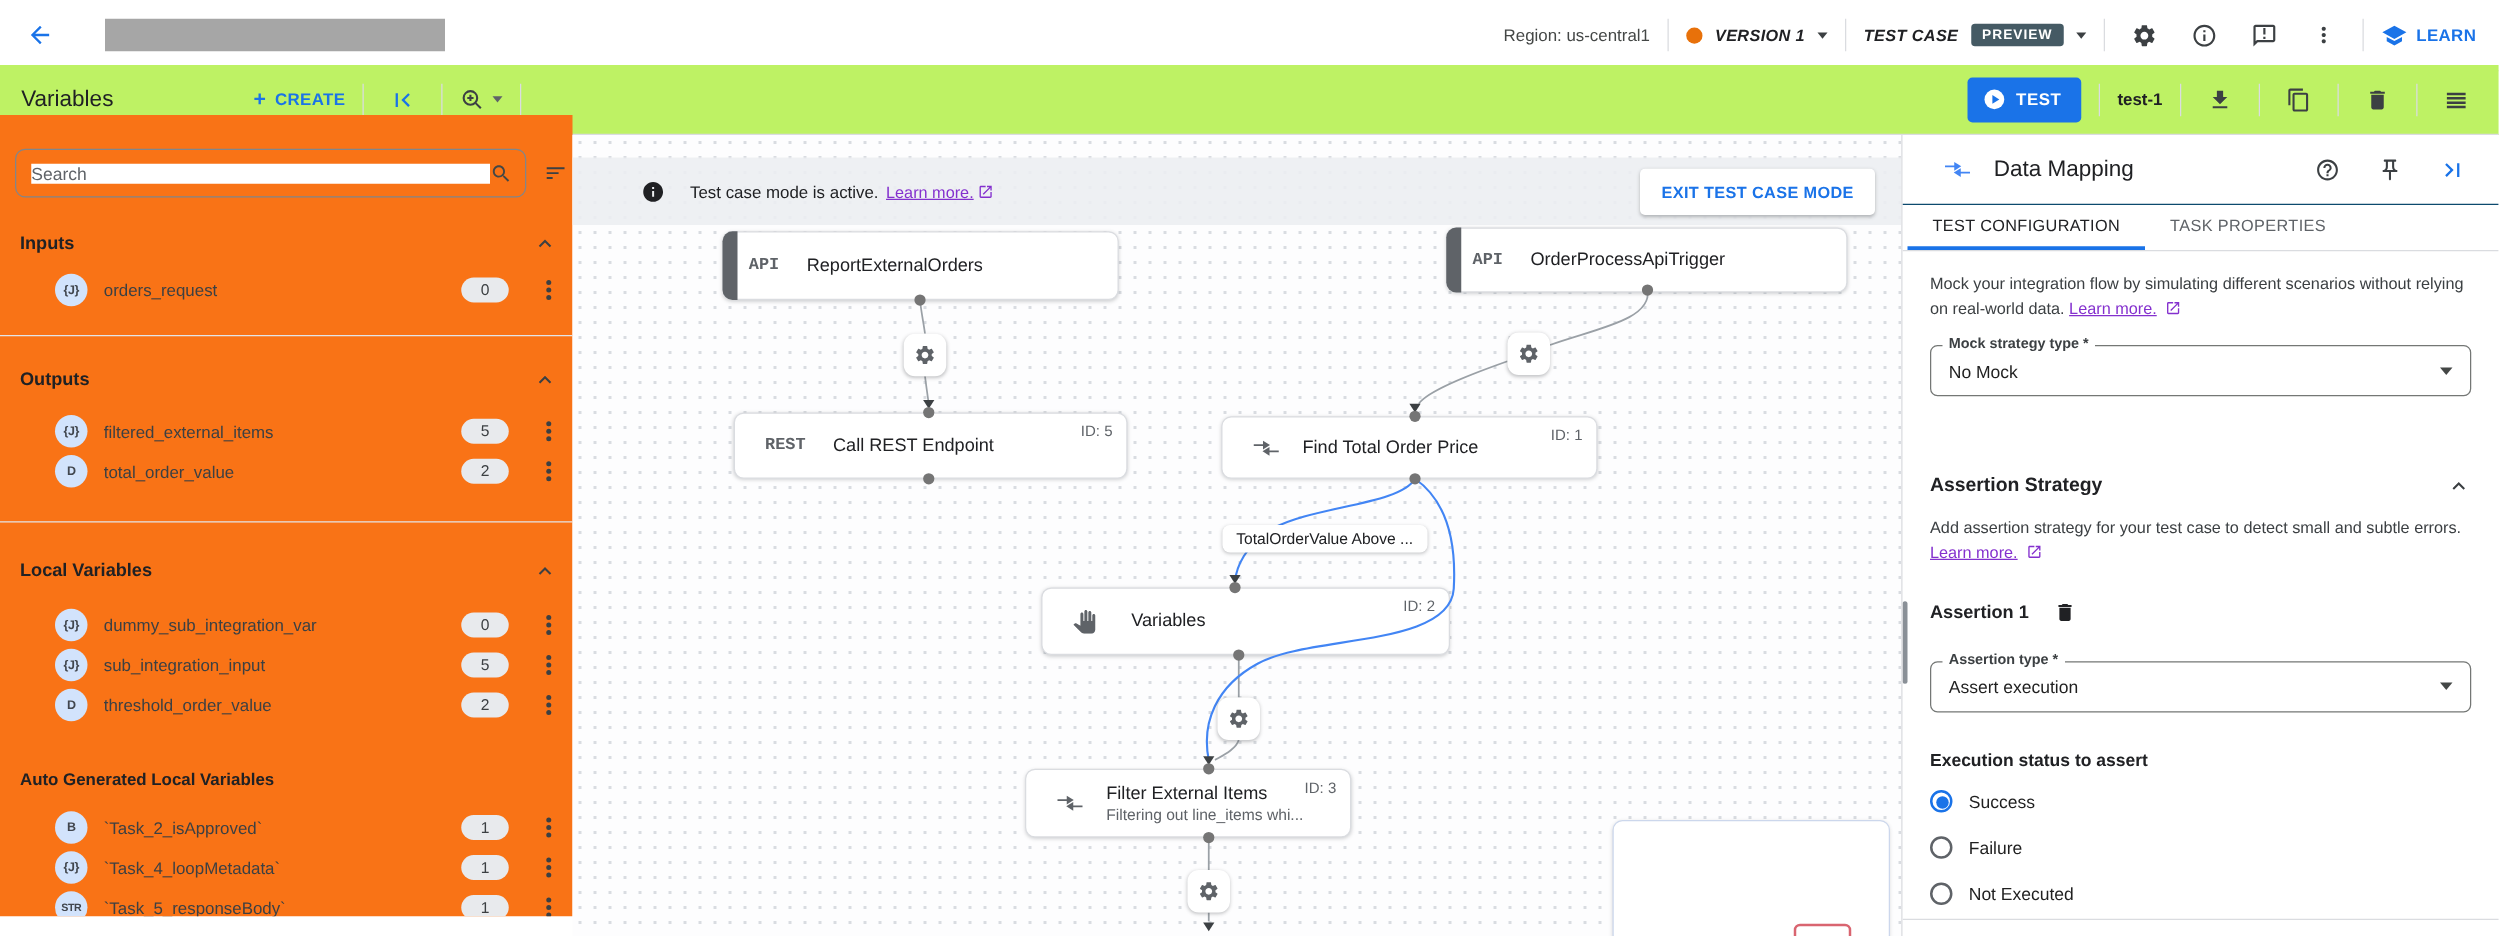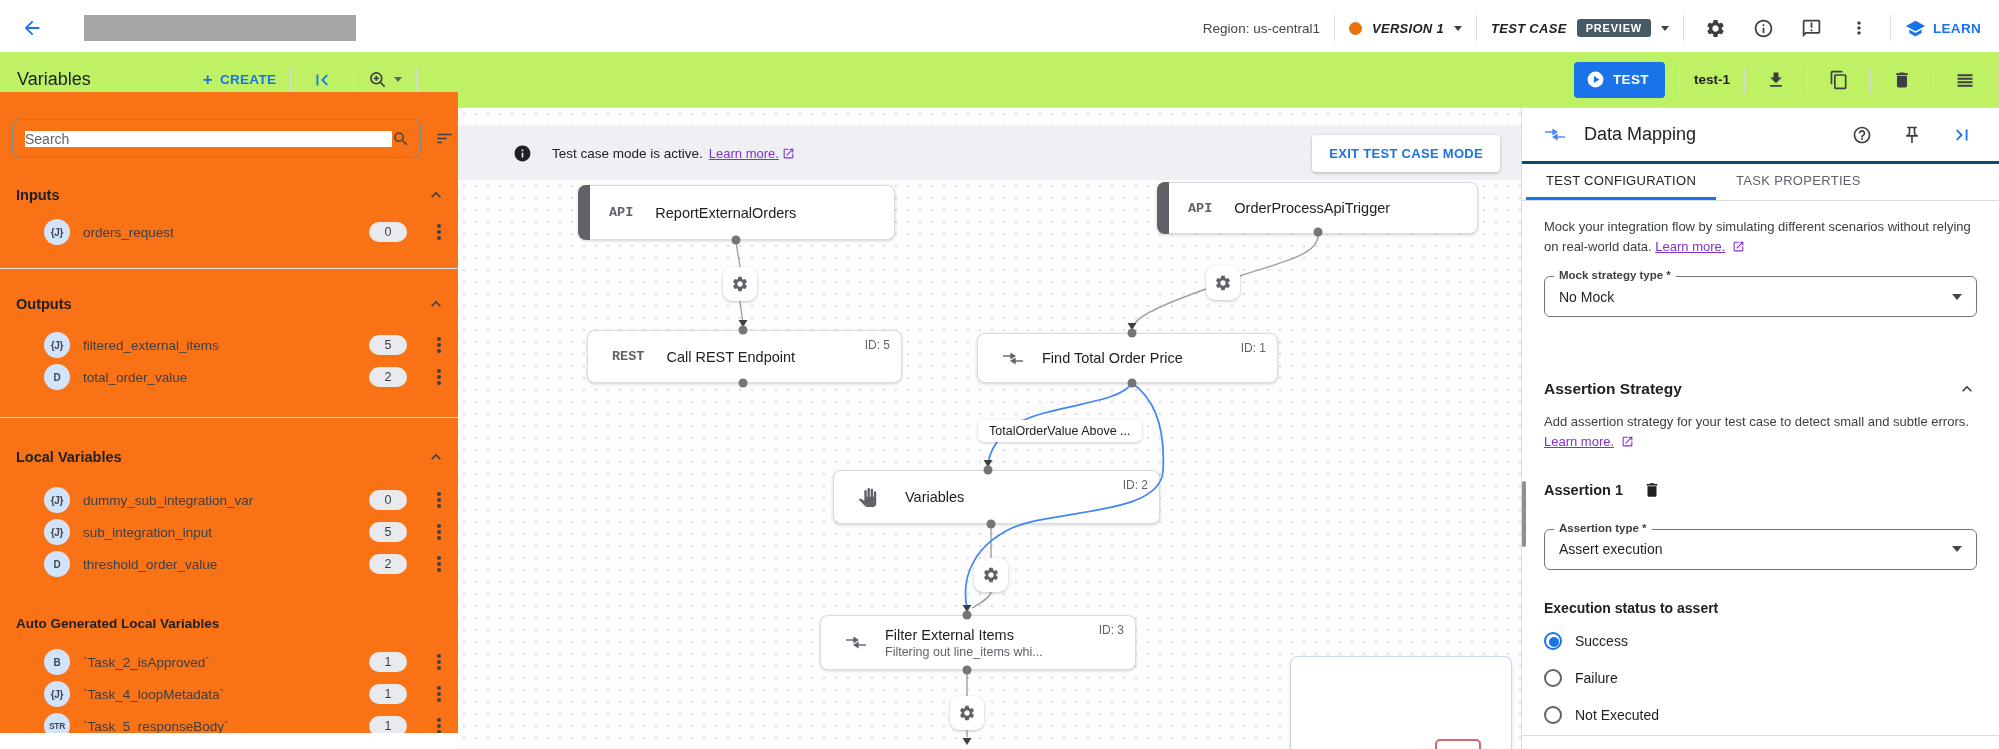--- a/index.html
+++ b/index.html
@@ -63,39 +63,39 @@
   .test-banner { position:absolute; left:0; top:18px; width:1063px; height:54px; background:rgba(236,238,241,.88);
                  display:flex; align-items:center; padding-left:55px; }
   .banner-text { margin-left:20px; font-size:13.5px; color:#202124; }
   .banner-link { color:#8430ce; text-decoration:underline; margin-left:6px; cursor:pointer; }
   .ext-ic { display:inline-block; vertical-align:-2px; margin-left:3px; }
   .exit-btn { margin-left:auto; margin-right:21px; background:#fff; color:#1a73e8; font-weight:bold; font-size:13px;
               letter-spacing:.3px; height:37px; padding:0 17px; border-radius:4px; display:flex; align-items:center;
               box-shadow:0 1px 3px rgba(60,64,67,.35); cursor:pointer; }
   .node { position:absolute; background:#fff; border:1px solid #dadce0; border-radius:8px;
           box-shadow:0 1px 3px rgba(60,64,67,.22); display:flex; align-items:center; padding:0 14px 0 24px; gap:22px; cursor:pointer; }
-  .node.hasbar { padding-left:30px; }
+  .node.hasbar { padding-left:20px; }
   .node.hasbar::before { content:''; position:absolute; left:-1px; top:-1px; bottom:-1px; width:12px; background:#5f6368; border-radius:8px 0 0 8px; }
   .node .tag { font-family:"Liberation Mono","DejaVu Sans Mono",monospace; font-weight:bold; color:#5f6368; font-size:13.5px; }
   .node .title { font-weight:normal; font-size:14.5px; color:#202124; white-space:nowrap; }
   .node .subtitle { font-size:12.5px; color:#5f6368; font-weight:normal; margin-top:2px; white-space:nowrap; }
   .node .nid { position:absolute; top:7px; right:11px; font-size:12px; color:#5f6368; font-weight:normal; }
   .gear-card { position:absolute; width:34px; height:34px; background:#fff; border-radius:9px;
                box-shadow:0 1px 3px rgba(60,64,67,.3); display:flex; align-items:center; justify-content:center; cursor:pointer; }
   .edge-pill { position:absolute; background:#fff; border-radius:6px; box-shadow:0 1px 3px rgba(60,64,67,.28);
                padding:4px 11px; font-size:12.5px; color:#202124; cursor:pointer; white-space:nowrap; }
   .edges { position:absolute; left:0; top:0; pointer-events:none; }
   .partial-card { position:absolute; left:832px; top:548px; width:222px; height:100px; background:#fff;
                   border:1px solid #ccd7ec; border-radius:8px; box-shadow:0 1px 3px rgba(60,64,67,.18); }
   .partial-red { position:absolute; left:144px; top:82px; width:46px; height:24px; background:#fff;
                  border:2px solid #d96570; border-radius:5px; }
 
   
   #panel { position:absolute; left:1521px; top:108px; width:478px; height:641px; background:#fff; border-left:1px solid #dadce0; overflow:hidden; }
-  .p-head { height:56px; display:flex; align-items:center; padding:0 20px 0 22px; border-bottom:3px solid #0c4a6e; gap:16px; }
+  .p-head { height:56px; display:flex; align-items:center; padding:0 20px 0 33px; border-bottom:1px solid #0c4a6e; gap:16px; }
   .p-title { font-size:18px; color:#202124; flex:1; margin-left:2px; }
   .p-tabs { height:37px; display:flex; align-items:stretch; border-bottom:1px solid #dadce0; padding-left:4px; }
   .tab { display:flex; align-items:center; padding:0 20px; font-size:13px; font-weight:normal; letter-spacing:.3px;
          color:#5f6368; cursor:pointer; border-bottom:3px solid transparent; }
   .tab.active { color:#202124; border-bottom-color:#1a73e8; }
   .p-body { padding:0 22px; position:relative; }
   .p-desc { margin-top:16px; font-size:13px; line-height:1.55; color:#3c4043; }
   .p-link { color:#8430ce; text-decoration:underline; cursor:pointer; }
   .sel { position:relative; border:1px solid #747775; border-radius:6px; height:41px; display:flex; align-items:center;
          padding:0 14px; cursor:pointer; background:#fff; }
@@ -402,21 +402,21 @@
   </div>
   <div class="node" style="left:375px; top:362px; width:327px; height:54px; gap:28px;">
     <span>
       <svg width="19" height="19" viewBox="0 0 24 24" fill="#5f6368">
           <path d="M23 5.5V20c0 2.2-1.8 4-4 4h-7.3c-1.08 0-2.1-.43-2.85-1.19L1 14.83s1.26-1.23 1.3-1.25c.22-.19.49-.29.79-.29.22 0 .42.06.6.16.04.01 4.31 2.46 4.31 2.46V4c0-.83.67-1.5 1.5-1.5S11 3.17 11 4v7h1V1.5c0-.83.67-1.5 1.5-1.5S15 .67 15 1.5V11h1V2.5c0-.83.67-1.5 1.5-1.5s1.5.67 1.5 1.5V11h1V5.5c0-.83.67-1.5 1.5-1.5s1.5.67 1.5 1.5z"></path>
         </svg>
     </span>
     <span class="title">Variables</span>
     <span class="nid">ID: 2</span>
   </div>
-  <div class="node" style="left:362px; top:507px; width:316px; height:55px; gap:18px;">
+  <div class="node" style="left:362px; top:507px; width:261px; height:55px; gap:18px;">
     <span>
       <svg width="22" height="15" viewBox="0 0 22 15" fill="#5f6368">
           <path d="M1 4.3h8.2v1.4H1z"></path>
           <path d="M8.4 1.5L14 5l-5.6 3.5z"></path>
           <path d="M12.8 9.3H21v1.4h-8.2z"></path>
           <path d="M13.6 13.5L8 10l5.6-3.5z"></path>
         </svg>
     </span>
     <span>
       <span class="title" style="display:block">Filter External Items</span>

